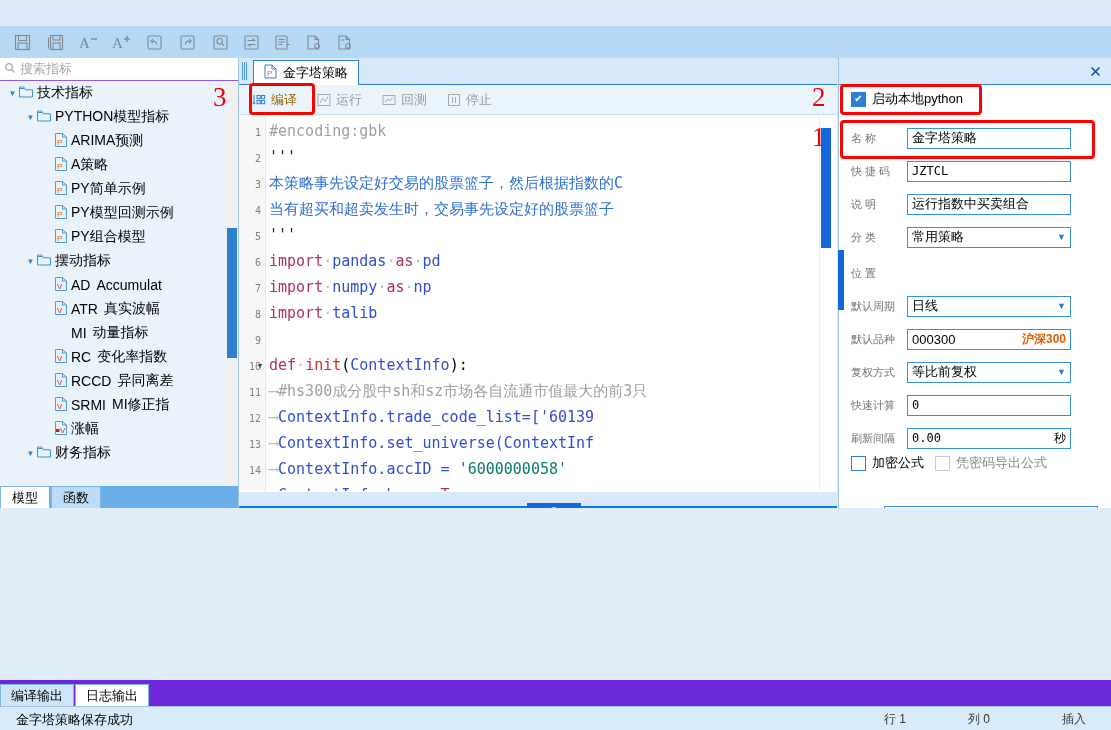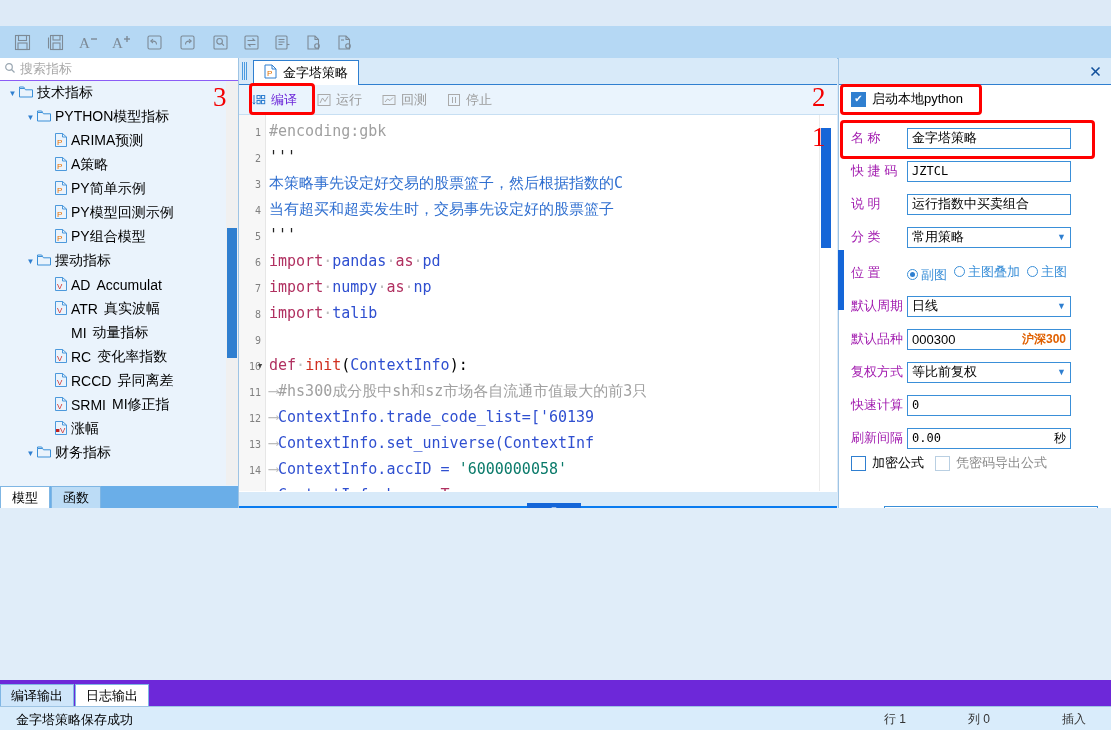--- a/index.html
+++ b/index.html
@@ -39,21 +39,21 @@
   .leftscroll{position:absolute;left:226px;top:23px;width:12px;height:404px;background:#f0f0f0;}
   .leftthumb{position:absolute;left:227px;top:170px;width:10px;height:130px;background:#2f7fd0;}
 
   
   .edwrap{position:absolute;left:239px;top:58px;width:598px;height:450px;background:#fff;}
   .tabstrip{position:absolute;left:0;top:0;width:598px;height:26px;background:#d8eaf9;border-bottom:1px solid #2f7fd0;}
   .gripper{position:absolute;left:3px;top:4px;width:8px;height:18px;}
   .gripper i{display:block;width:1px;height:18px;background:#4b9ae0;float:left;margin-right:1px;}
   .edtab{position:absolute;left:14px;top:2px;height:24px;background:#fff;border:1px solid #2f7fd0;border-bottom:none;display:flex;align-items:center;padding:0 10px;font-size:13px;}
   .actionbar{position:absolute;left:0;top:27px;width:598px;height:29px;background:#eaf4fd;border-bottom:1px solid #c7dff3;display:flex;align-items:center;}
-  .actbtn{display:flex;align-items:center;height:22px;padding:0 7px;margin-left:6px;font-size:13px;color:#6d28d9;}
+  .actbtn{display:flex;align-items:center;height:22px;padding:0 7px;margin-left:6px;font-size:13px;color:#a16207;}
   .actbtn.dim{color:#9a9a9a;}
   .actbtn .ai{margin-right:5px;display:flex;align-items:center;}
   .code{position:absolute;left:0;top:57px;width:598px;height:376px;overflow:hidden;background:#fff;
         font-family:"DejaVu Sans Mono","Liberation Mono",monospace;font-size:15px;}
   .gutter{position:absolute;left:0;top:0;width:26px;height:376px;background:#f7f7f7;border-right:1px solid #e6e6e6;}
   .gln{position:absolute;right:4px;width:22px;text-align:right;font-size:10px;color:#808080;font-family:"DejaVu Sans Mono",monospace;}
   .fold{position:absolute;left:19px;color:#444;font-size:7px;}
   .cline{position:absolute;left:30px;white-space:pre;font-size:15px;line-height:16px;}
   .k-com{color:#a0a0a0;}
   .k-str{color:#222;}
@@ -72,21 +72,21 @@
 
   
   .rightpanel{position:absolute;left:838px;top:58px;width:273px;height:450px;background:#fff;border-left:1px solid #9ec4e4;}
   .rp-head{position:absolute;left:0;top:0;width:273px;height:26px;background:#d8eaf9;border-bottom:1px solid #2f7fd0;}
   .rp-close{position:absolute;right:6px;top:3px;width:22px;height:20px;display:flex;align-items:center;justify-content:center;color:#12509c;font-size:14px;}
   .chkrow{position:absolute;left:12px;top:32px;display:flex;align-items:center;font-size:13px;}
   .cbox{width:13px;height:13px;border:1px solid #2f7fd0;background:#2f7fd0;margin-right:6px;display:flex;align-items:center;justify-content:center;color:#fff;font-size:10px;line-height:1;}
   .cbox.empty{background:#fff;color:transparent;}
   .cbox.gray{background:#fff;border-color:#b9cfe2;}
   .frow{position:absolute;left:12px;height:24px;display:flex;align-items:center;}
-  .flab{width:56px;font-size:13px;color:#a21caf;display:flex;justify-content:space-between;}
+  .flab{width:56px;font-size:11px;color:#737373;display:flex;justify-content:space-between;}
   .flab.wide{width:56px;display:block;}
   .finput{width:164px;height:21px;border:1px solid #3a8fd8;background:#fff;font-size:13px;padding:0 4px;display:flex;align-items:center;box-sizing:border-box;font-family:"Liberation Sans",sans-serif;}
   .finput.mono{font-family:"DejaVu Sans Mono",monospace;font-size:12px;}
   .fsel{width:164px;height:21px;border:1px solid #3a8fd8;background:#fff;font-size:13px;padding:0 4px;display:flex;align-items:center;justify-content:space-between;box-sizing:border-box;}
   .caret{color:#2f7fd0;font-size:9px;}
   .radio{display:inline-flex;align-items:center;margin-right:7px;font-size:13px;color:#3a8fd8;}
   .rdot{width:11px;height:11px;border:1px solid #3a8fd8;border-radius:50%;margin-right:3px;display:flex;align-items:center;justify-content:center;box-sizing:border-box;}
   .rdot b{width:5px;height:5px;border-radius:50%;background:#2f7fd0;display:block;}
   .rp-tabs{position:absolute;left:6px;top:482px;display:flex;align-items:flex-end;}
   .rptab{height:21px;padding:0 9px;display:flex;align-items:center;font-size:13px;background:#bcdcf6;color:#000;border:1px solid #7fb6e4;border-bottom:none;margin-right:2px;}
@@ -504,32 +504,20 @@
           <span class="flab wide">分    类</span>
           <span class="fsel">
             <span>常用策略</span>
             <span class="caret">▼</span>
           </span>
         </div>
       </div>
 
     <div class="frow" style="top:203px">
       <span class="flab wide">位    置</span>
-      <span id="position-radios"><span class="radio">
-            <span class="rdot">
-              <b></b>
-            </span>
-            <span>副图</span>
-          </span><span class="radio">
-            <span class="rdot"></span>
-            <span>主图叠加</span>
-          </span><span class="radio">
-            <span class="rdot"></span>
-            <span>主图</span>
-          </span></span>
     </div>
 
     <div id="prop-fields2">
         <div class="frow" style="top: 236px;">
           <span class="flab wide">默认周期</span>
           <span class="fsel">
             <span>日线</span>
             <span class="caret">▼</span>
           </span>
         </div>

